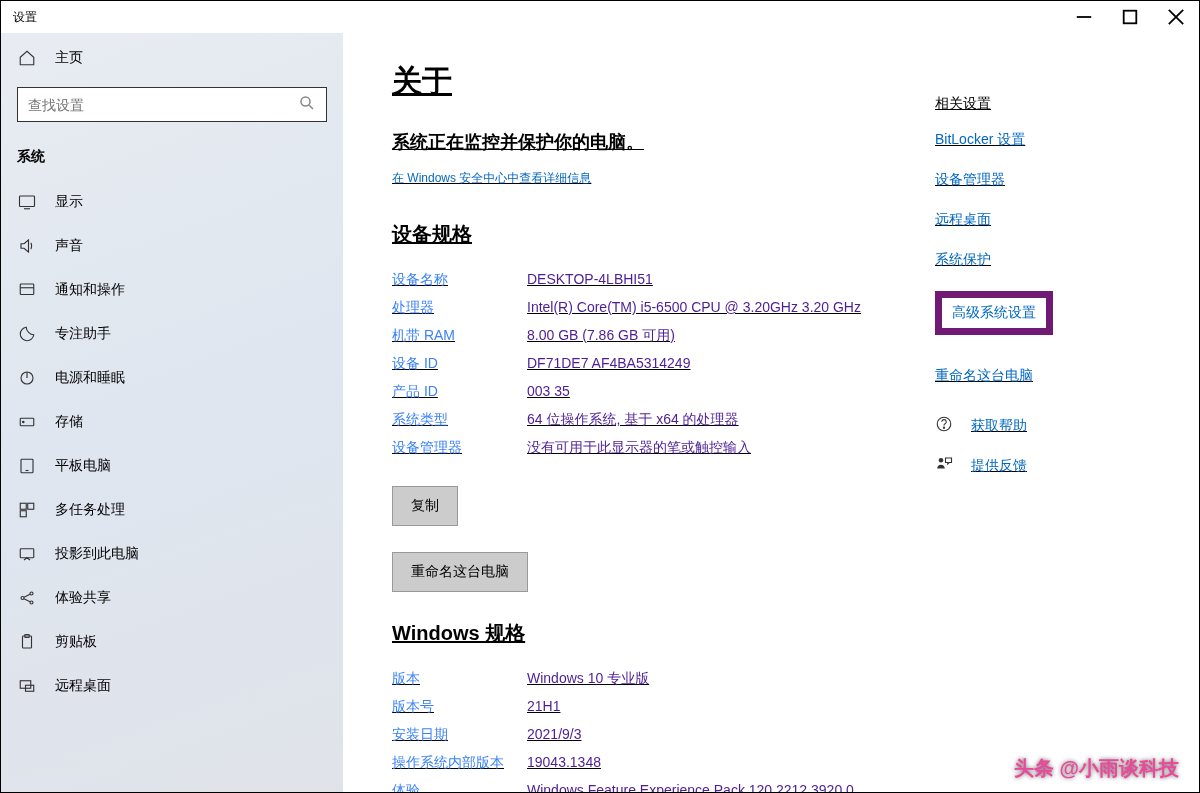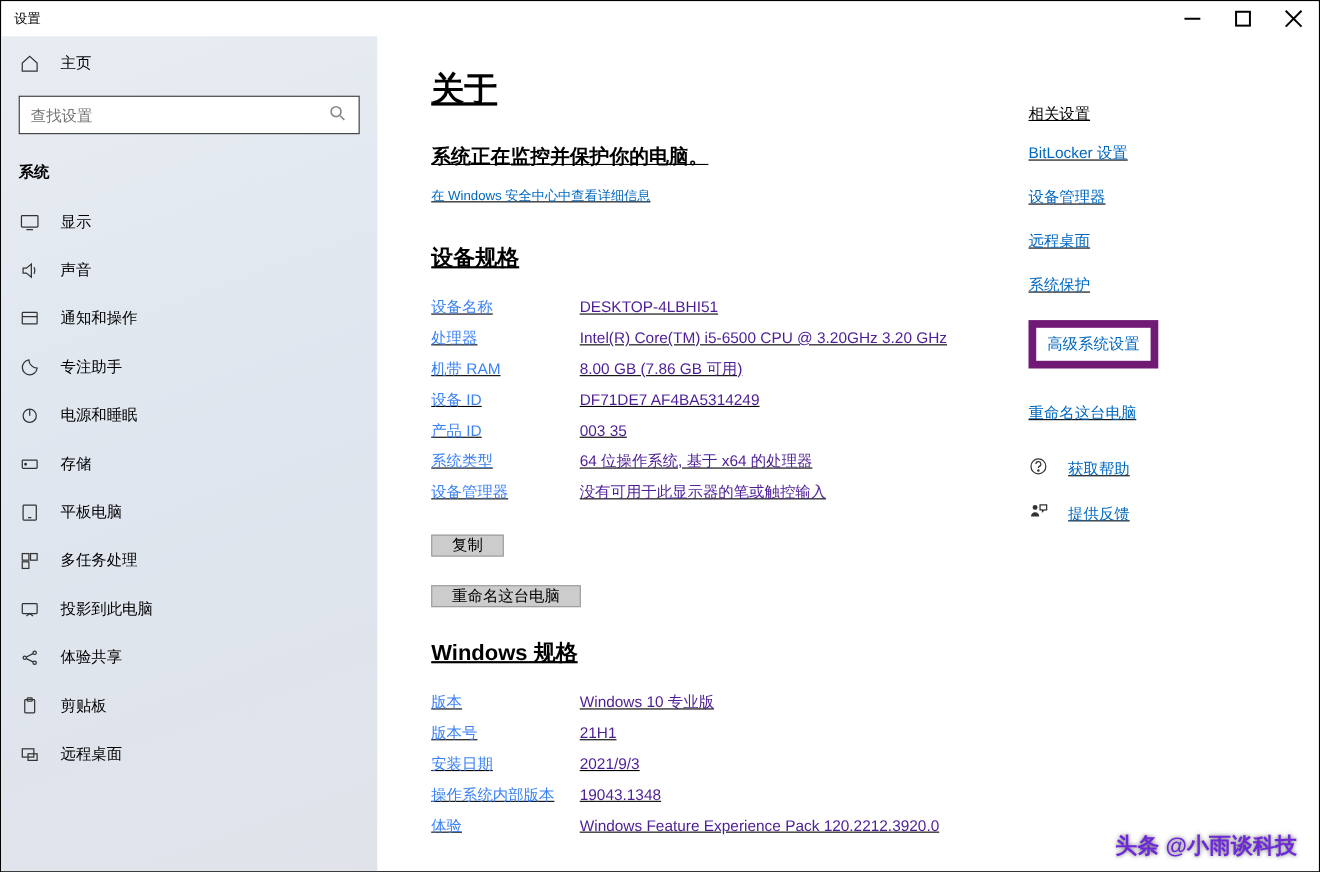--- a/index.html
+++ b/index.html
@@ -22,28 +22,28 @@
 .content-main { flex: 1; max-width: 540px; }
 .content-side { width: 260px; padding-left: 20px; padding-top: 34px;}
 h1 { font-size: 30px; font-weight: 600; margin-bottom: 28px; }
 h2 { font-size: 20px; font-weight: 600; margin-bottom: 18px; margin-top: 8px;}
 .subtitle { font-size: 18px; font-weight: 600; margin-bottom: 16px; }
 .link { color: #0067c0; font-size: 12px; cursor: pointer; display: block; margin-bottom: 14px; }
 .spec-table { margin-bottom: 18px; }
 .spec-row { display: flex; padding: 5px 0; font-size: 14px; }
 .spec-label { width: 135px; color: #3b82f6; flex-shrink: 0; }
 .spec-value { color: #4c1d95; text-align: center; }
-.btn { background: #ccc; border: 1px solid #999; padding: 0 18px; font-size: 14px; cursor: pointer; margin-top: 6px; margin-bottom: 20px; }
+.btn { background: #ccc; border: 1px solid #999; padding: 10px 18px; font-size: 14px; cursor: pointer; margin-top: 6px; margin-bottom: 20px; }
 .side-header { font-size: 14px; margin-bottom: 18px; }
 .side-link { color: #0067c0; font-size: 14px; cursor: pointer; display: block; margin-bottom: 22px; }
 .highlighted { border: 7px solid #701a75; padding: 6px 10px; display: inline-block; margin-bottom: 32px; }
 .help-row { display: flex; align-items: center; margin-top: 30px; margin-bottom: 18px; }
 .help-row .hicon { width: 22px; margin-right: 14px; color: #333; font-size: 16px; }
 .help-row .hlink { color: #0067c0; font-size: 14px; cursor: pointer; }
-.watermark { position: absolute; bottom: 10px; right: 20px; font-size: 20px; font-weight: 600; color: #6d28d9; text-shadow: 0 0 4px rgba(0,0,0,0.6); }
+.watermark { position: absolute; bottom: 10px; right: 20px; font-size: 20px; font-weight: 600; color: #ec4899; text-shadow: 0 0 4px rgba(0,0,0,0.6); }
 svg { width: 18px; height: 18px; }
 </style>
 </head>
 <body>
 
 <div class="titlebar">
   <span class="titlebar-title">设置</span>
   <div class="titlebar-controls">
     <div class="titlebar-btn">
         <svg viewBox="0 0 10 10">

